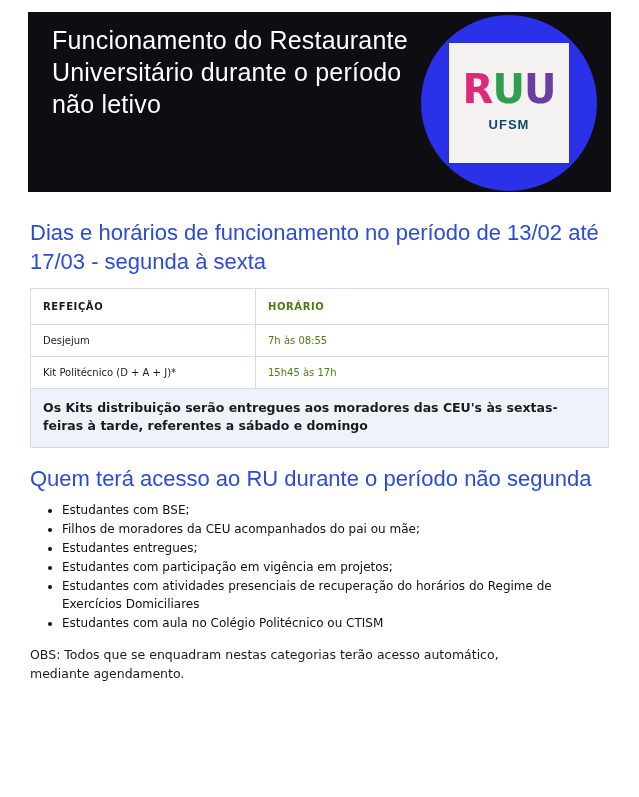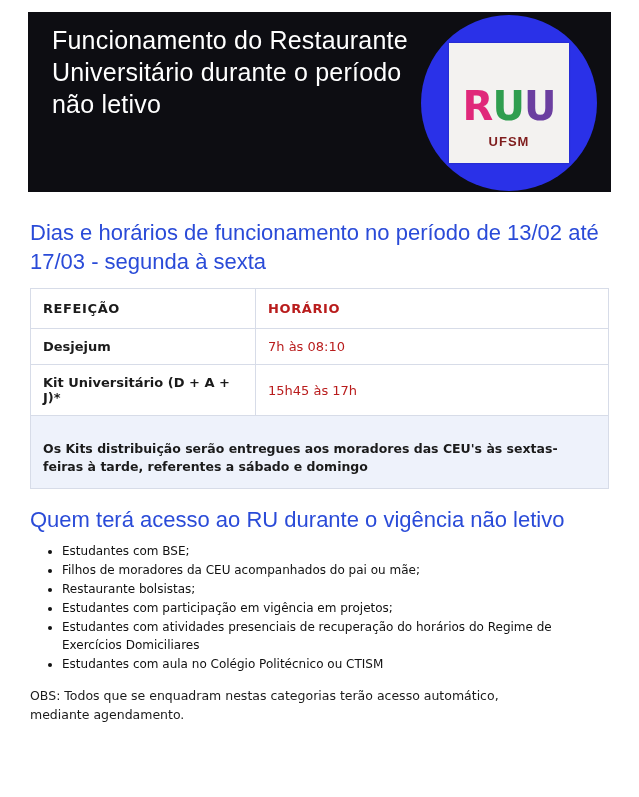--- a/index.html
+++ b/index.html
@@ -49,37 +49,37 @@
     top: 31px;
     width: 120px;
     height: 120px;
     background: #f3f2f0;
     box-shadow: 0 0 2px rgba(0,0,0,0.25);
   }
   .logo-inner {
     position: absolute;
     left: 0;
     right: 0;
-    top: 43px;
+    top: 26px;
     text-align: center;
   }
   .logo-mark {
     font-size: 40px;
     font-weight: 700;
     letter-spacing: -1px;
     line-height: 1;
     font-family: "DejaVu Sans", sans-serif;
   }
   .logo-r  { color: #e0287a; }
   .logo-u1 { color: #2f9e4f; }
   .logo-u2 { color: #6b3fa0; }
   .logo-sub {
     margin-top: 8px;
     font-size: 13px;
-    color: #7f1d1d;
+    color: #0c4a6e;
     letter-spacing: 1px;
     font-weight: 600;
   }
 
   
   .section-heading {
     margin: 26px 30px 12px 30px;
     color: #2a4bd8;
     font-size: 22px;
     line-height: 1.32;
@@ -92,49 +92,49 @@
 
   
   .table-wrap {
     margin: 0 30px;
     border: 1px solid #d7dce8;
     border-bottom: none;
   }
   table.schedule {
     width: 100%;
     border-collapse: collapse;
-    font-size: 13px;
+    font-size: 10px;
   }
   table.schedule td {
     border-bottom: 1px solid #d7dce8;
     padding: 10px 12px;
     vertical-align: middle;
     font-family: "DejaVu Sans", sans-serif;
   }
   table.schedule td.col1 {
     width: 200px;
     border-right: 1px solid #d7dce8;
-    font-weight: 700;
+    font-weight: 400;
     color: #1b1b1b;
   }
   table.schedule td.col2 {
-    color: #b91c1c;
+    color: #4d7c0f;
   }
   table.schedule tr.header td {
     font-weight: 700;
     letter-spacing: 0.6px;
     padding-top: 12px;
     padding-bottom: 12px;
   }
   .note-box {
     margin: 0 30px;
     background: #eef2fb;
     border: 1px solid #d7dce8;
     border-top: none;
-    padding: 24px 12px 12px 12px;
+    padding: 10px 12px 12px 12px;
     font-size: 12.5px;
     line-height: 1.45;
     font-weight: 700;
     color: #1b1b1b;
     font-family: "DejaVu Sans", sans-serif;
   }
 
   
   ul.access-list {
     margin: 6px 30px 0 30px;
@@ -177,36 +177,36 @@
 
 <div class="table-wrap">
   <table class="schedule">
     <tbody>
       <tr class="header">
         <td class="col1">REFEIÇÃO</td>
         <td class="col2">HORÁRIO</td>
       </tr>
       <tr>
         <td class="col1">Desjejum</td>
-        <td class="col2">7h às 08:10</td>
+        <td class="col2">7h às 08:55</td>
       </tr>
       <tr>
-        <td class="col1">Kit Universitário (D + A + J)*</td>
+        <td class="col1">Kit Politécnico (D + A + J)*</td>
         <td class="col2">15h45 às 17h</td>
       </tr>
     </tbody>
   </table>
 </div>
 
 <div class="note-box">Os Kits distribuição serão entregues aos moradores das CEU's às sextas-feiras à tarde, referentes a sábado e domingo</div>
 
-<h2 class="section-heading second">Quem terá acesso ao RU durante o vigência não letivo</h2>
+<h2 class="section-heading second">Quem terá acesso ao RU durante o período não segunda</h2>
 
 <ul class="access-list">
   <li>Estudantes com BSE;</li>
   <li>Filhos de moradores da CEU acompanhados do pai ou mãe;</li>
-  <li>Restaurante bolsistas;</li>
+  <li>Estudantes entregues;</li>
   <li>Estudantes com participação em vigência em projetos;</li>
   <li>Estudantes com atividades presenciais de recuperação  do horários do Regime de Exercícios Domiciliares</li>
   <li>Estudantes com aula no Colégio Politécnico ou CTISM</li>
 </ul>
 
 <div class="obs">OBS: Todos que se enquadram nestas categorias terão acesso automático, mediante agendamento.</div>
 
 </body></html>

